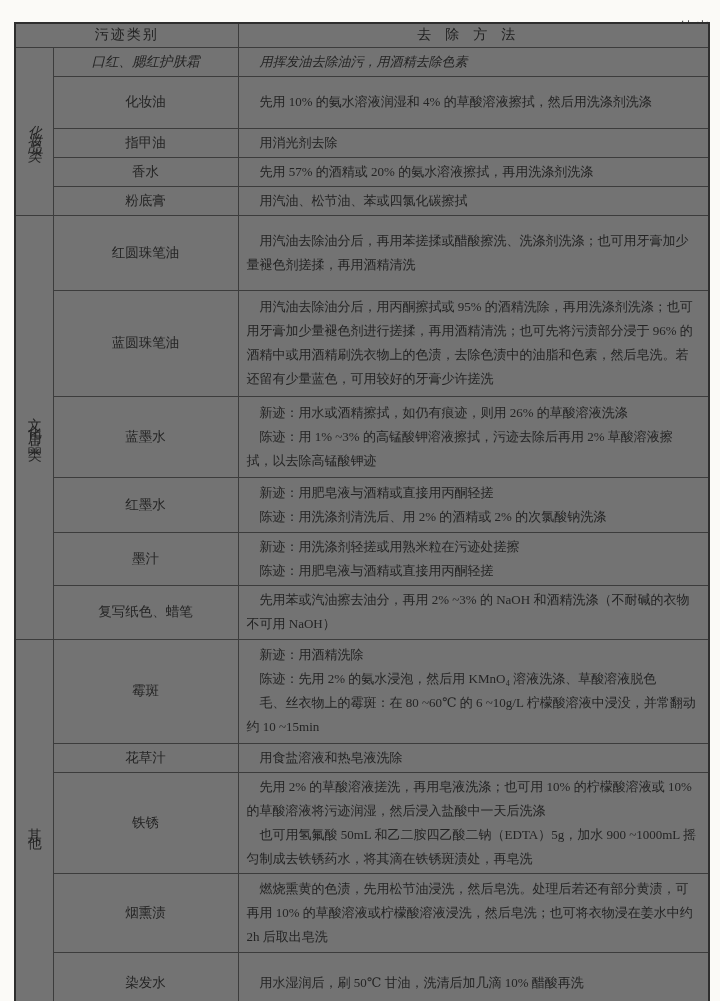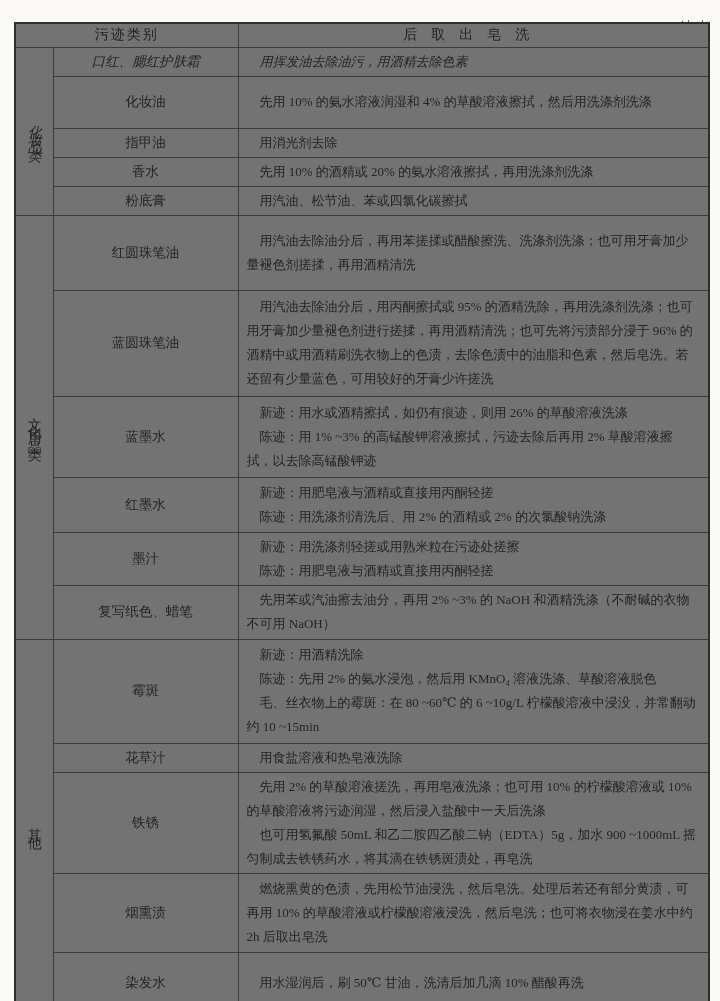--- a/index.html
+++ b/index.html
@@ -90,21 +90,21 @@
       <col style="width:38px">
       <col style="width:185px">
       <col style="width:471px">
     </colgroup>
     <thead>
       <tr>
         <th colspan="2">
           <span class="slight">污迹类别</span>
         </th>
         <th>
-          <span class="spread">后取出皂洗</span>
+          <span class="spread">去除方法</span>
         </th>
       </tr>
     </thead>
     <tbody id="table-body">
         <tr style="height: 29px; font-style: italic;">
           <td class="group-cell" rowspan="5"><span class="vertical-label">化妆品类</span></td>
           <td class="category-cell"><span>口红、腮红护肤霜</span></td>
           <td class="method-cell">
             <p>用挥发油去除油污，用酒精去除色素</p>
           </td>
@@ -117,21 +117,21 @@
         </tr>
         <tr style="height: 28px;">
           <td class="category-cell"><span>指甲油</span></td>
           <td class="method-cell">
             <p>用消光剂去除</p>
           </td>
         </tr>
         <tr style="height: 25px;">
           <td class="category-cell"><span>香水</span></td>
           <td class="method-cell">
-            <p>先用 10% 的酒精或 20% 的氨水溶液擦拭，再用洗涤剂洗涤</p>
+            <p>先用 57% 的酒精或 20% 的氨水溶液擦拭，再用洗涤剂洗涤</p>
           </td>
         </tr>
         <tr style="height: 28px;">
           <td class="category-cell"><span>粉底膏</span></td>
           <td class="method-cell">
             <p>用汽油、松节油、苯或四氯化碳擦拭</p>
           </td>
         </tr>
         <tr style="height: 75px;">
           <td class="group-cell" rowspan="6"><span class="vertical-label">文化用品类</span></td>

